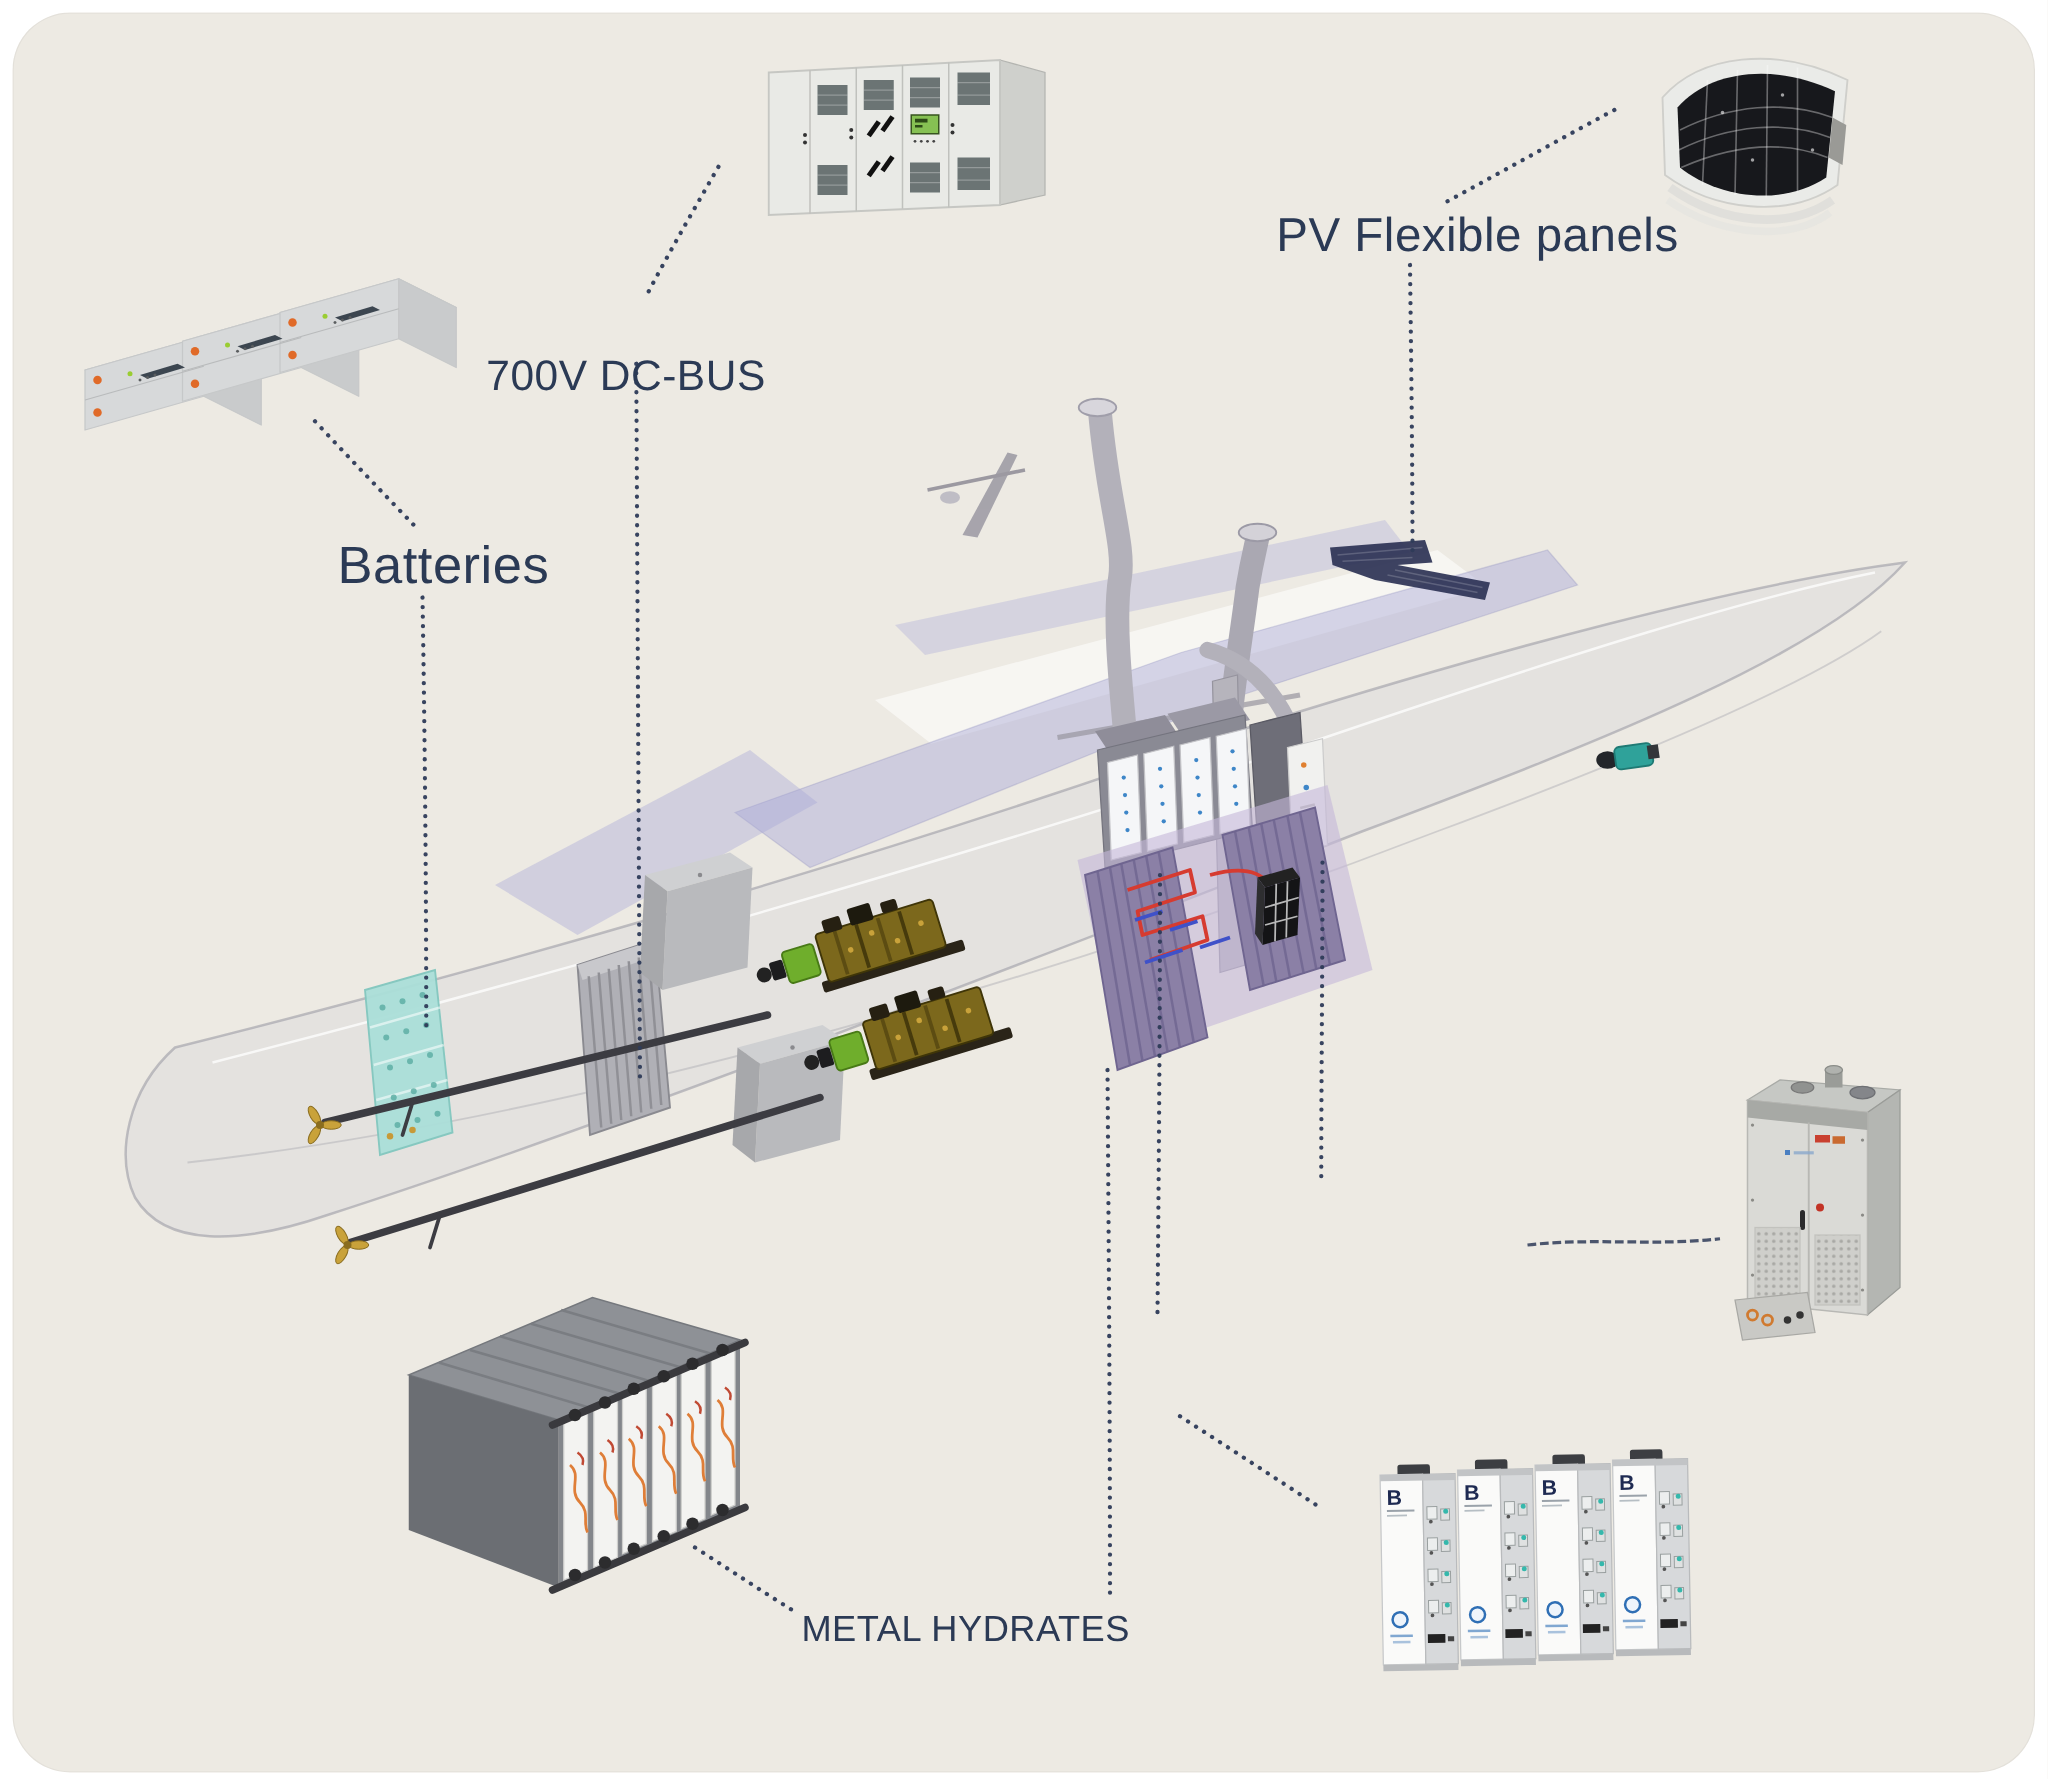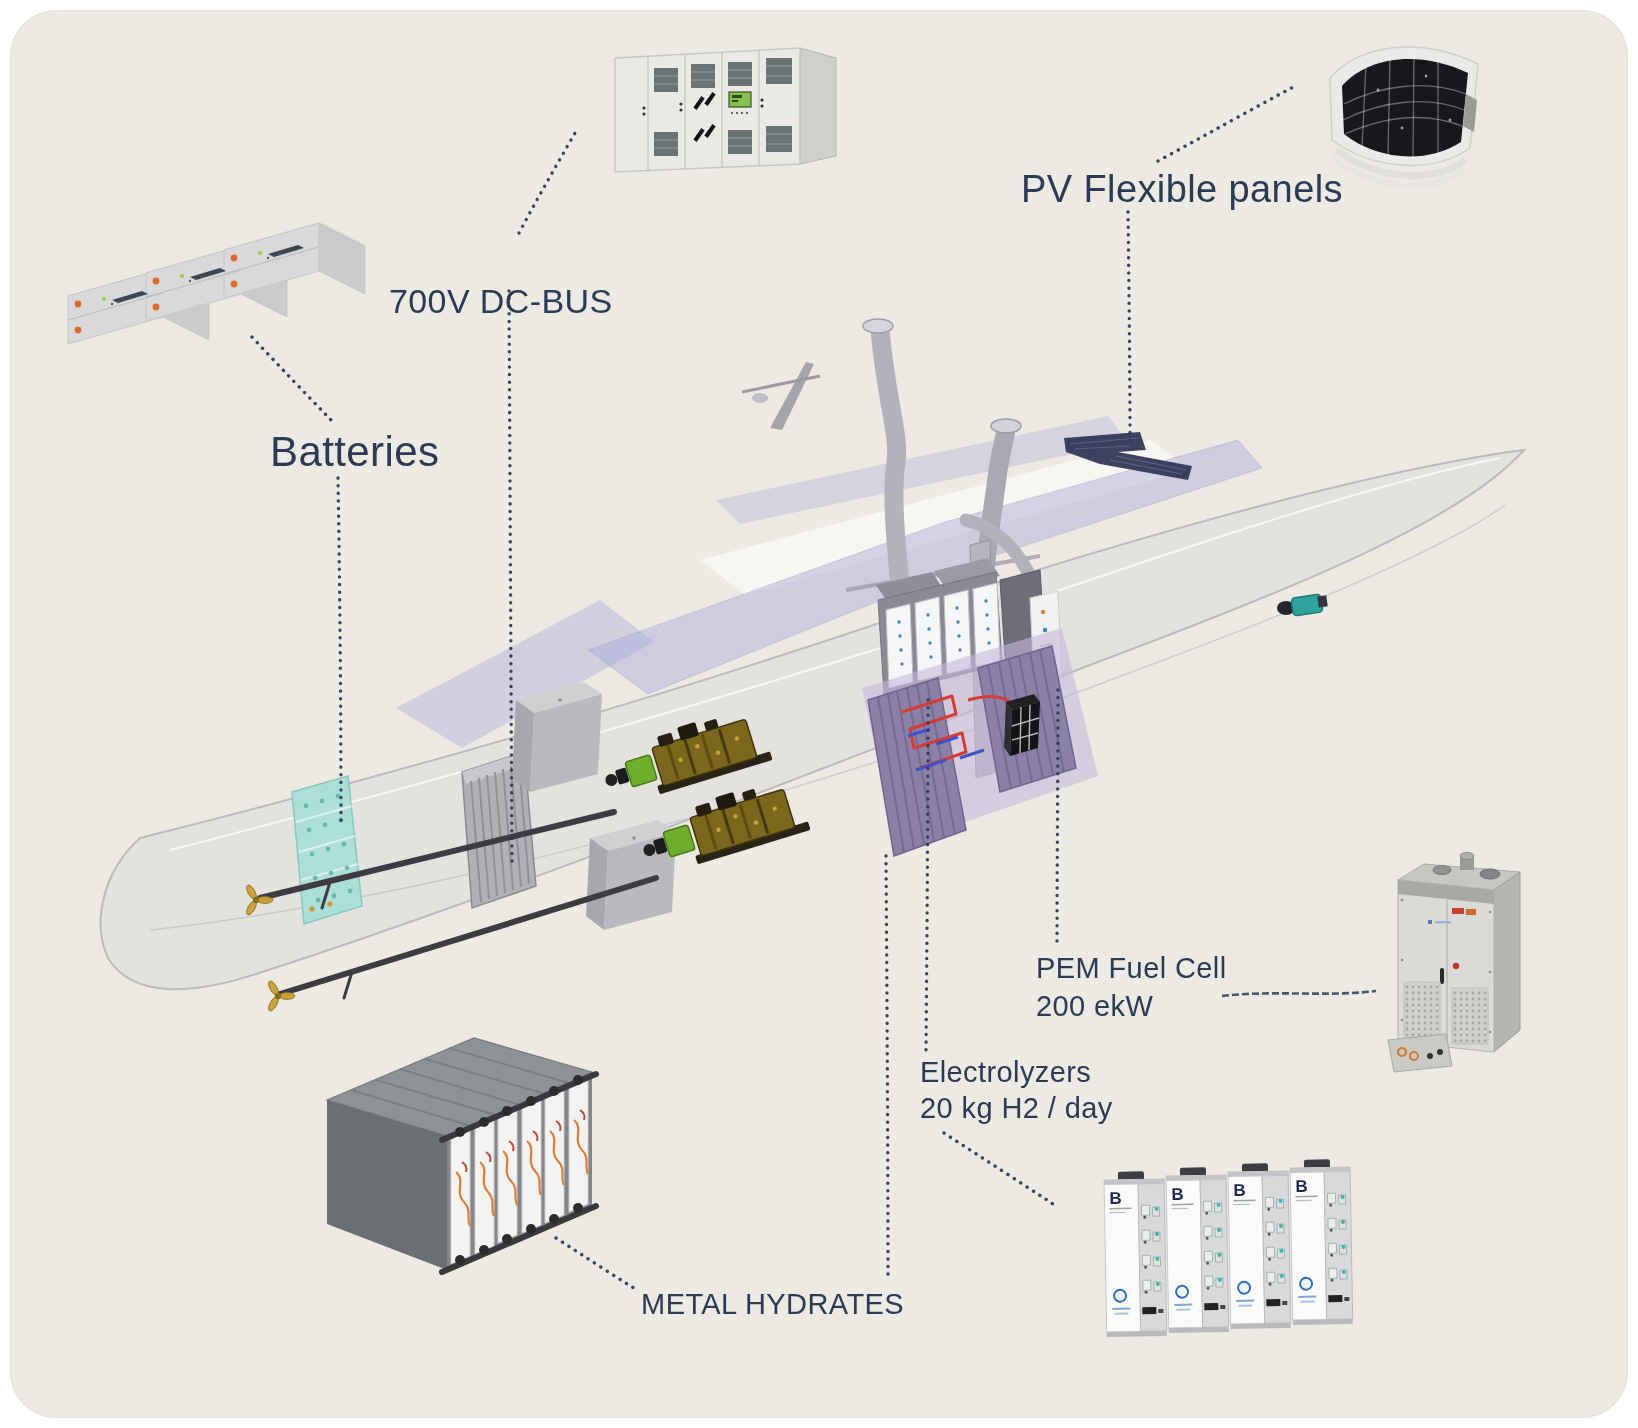--- a/index.html
+++ b/index.html
@@ -504,28 +504,20 @@
   <path fill="none" stroke="#2e3b58" stroke-width="2.6" stroke-dasharray="7 3" opacity="0.85" d="M 1222 996 C 1274 990, 1326 997, 1376 991"></path>
 </svg>
 
 
 <div class="lbl" id="lbl-dcbus">700V DC-BUS</div>
 
 <div class="lbl" id="lbl-batteries">Batteries</div>
 
 <div class="lbl" id="lbl-pv">PV Flexible panels</div>
 
-<div class="lbl" id="lbl-fuelcell">
-  <span>PEM Fuel Cell</span>
-  <span>200 ekW</span>
-</div>
-
-<div class="lbl" id="lbl-electrolyzers">
-  <span>Electrolyzers</span>
-  <span>20 kg H2 / day</span>
-</div>
+
 
 <div class="lbl" id="lbl-hydrates">
   <span>METAL HYDRATES</span>
 </div>
 
 </div>
 </div>
 
 </body></html>

